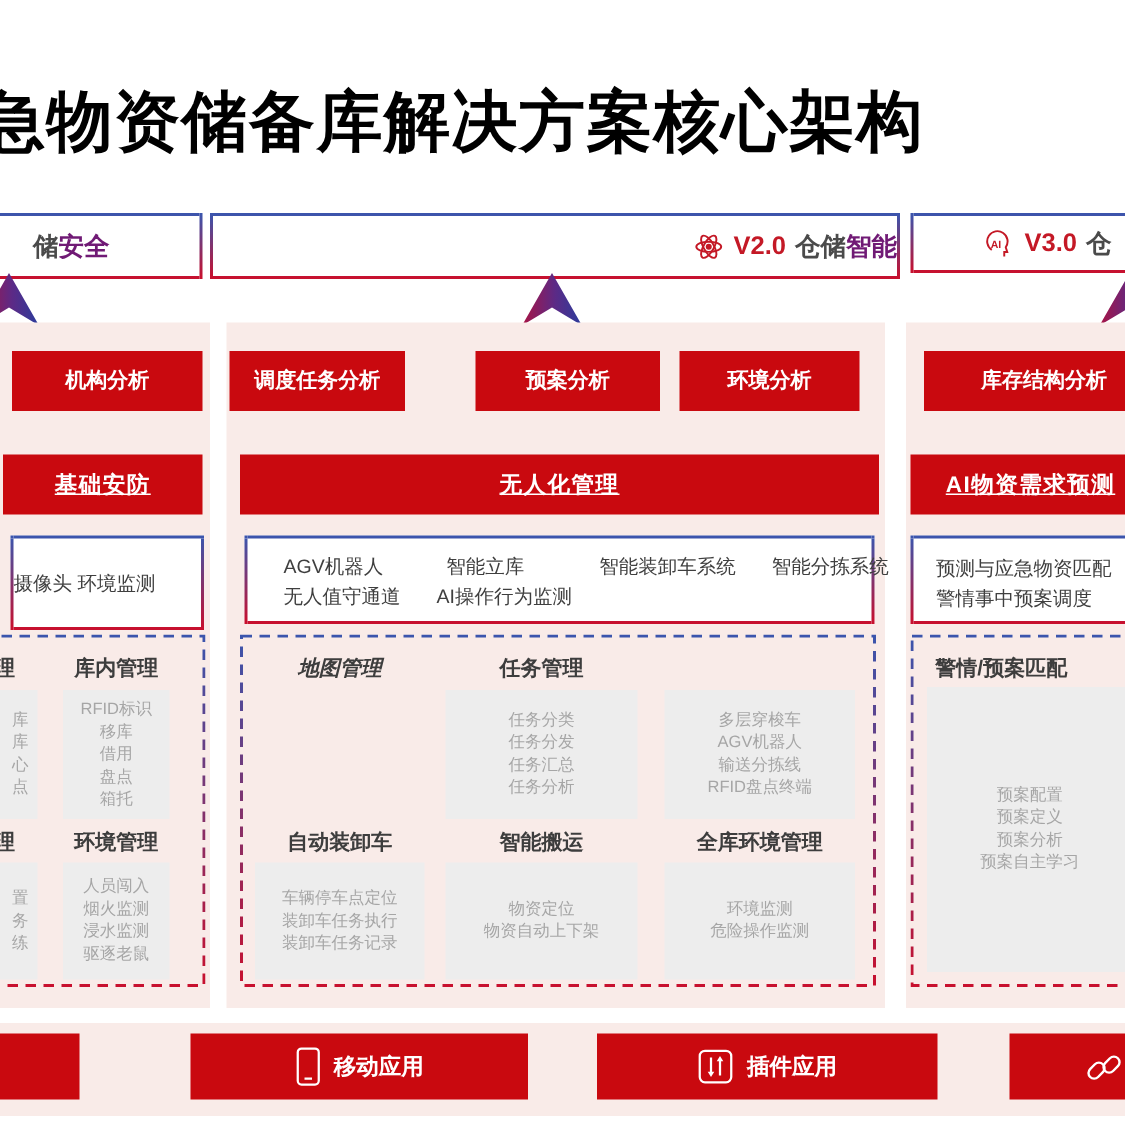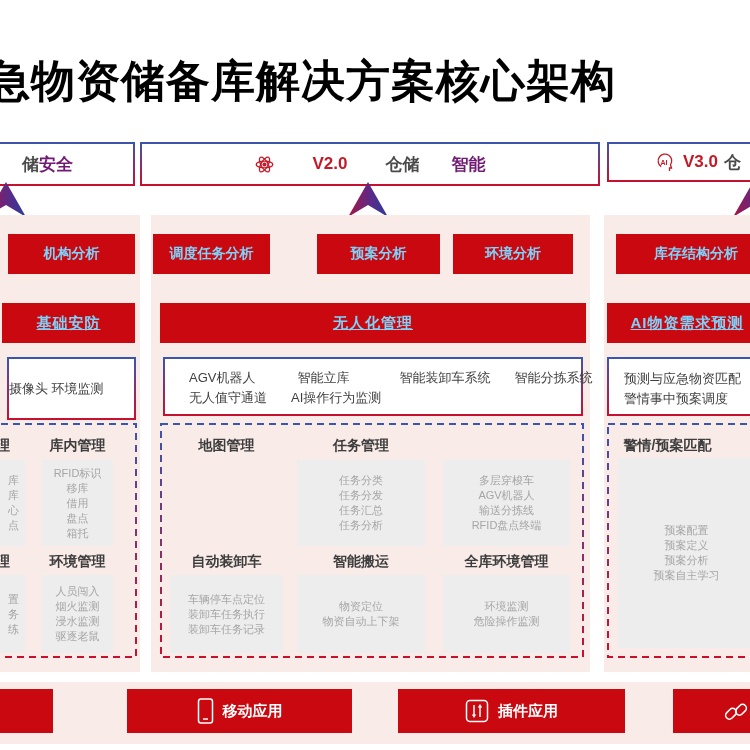--- a/index.html
+++ b/index.html
@@ -19,21 +19,21 @@
   .tab .redt{color:#701a75;}
   .tab .ticon{display:inline-flex;margin-right:7px;}
 
   
   .arrow{position:absolute;top:182px;width:44px;height:36px;}
 
   
   .panel{position:absolute;top:215px;height:457px;background:#f9ebe8;}
 
   
-  .redbox{position:absolute;background:#c9090f;color:#7dd3fc;display:flex;align-items:center;
+  .redbox{position:absolute;background:#c9090f;color:#ffffff;display:flex;align-items:center;
           justify-content:center;font-weight:700;white-space:nowrap;}
   .an{top:234px;height:40px;font-size:14px;}
   .hd{top:303px;height:40px;font-size:15px;letter-spacing:1px;text-decoration:underline;}
 
   
   .feat{position:absolute;top:357px;height:59px;background:#fff;border:2px solid;
         border-image:linear-gradient(to bottom,#3b55ad,#c8102e) 1;
         color:#3f3f3f;font-size:13px;line-height:20px;}
   .feat.center{display:flex;align-items:center;justify-content:flex-start;}
   .feat .ln{display:block;white-space:nowrap;}
@@ -74,21 +74,21 @@
     </defs>
   </svg>
 
   <div id="title">急物资储备库解决方案核心架构</div>
 
   <div class="tab" style="left:-40px;width:171px;justify-content:center;">
     <span class="gray">储</span>
       <span class="redt">安全</span>
   </div>
 
-  <div class="tab" style="left:140px;width:456px;justify-content:center;gap:32px;">
+  <div class="tab" style="left:140px;width:456px;justify-content:flex-end;">
     <span class="ticon">
       <svg width="19" height="19" viewBox="0 0 19 19" fill="none" stroke="#c41926" stroke-width="1.3">
         <circle cx="9.5" cy="9.5" r="2" fill="#c41926" stroke="none"></circle>
         <ellipse cx="9.5" cy="9.5" rx="8.3" ry="3.4"></ellipse>
         <ellipse cx="9.5" cy="9.5" rx="8.3" ry="3.4" transform="rotate(60 9.5 9.5)"></ellipse>
         <ellipse cx="9.5" cy="9.5" rx="8.3" ry="3.4" transform="rotate(-60 9.5 9.5)"></ellipse>
       </svg>
     </span>
     <span class="ver">V2.0</span>
     <span class="gray">仓储</span>
@@ -179,21 +179,21 @@
   </div>
 
   <div class="gtitle" style="left:42px;top:553px;width:71px;">环境管理</div>
   <div class="gbox" style="left:42px;top:575px;width:71px;height:78px;">
     <span>人员闯入</span>
     <span>烟火监测</span>
     <span>浸水监测</span>
     <span>驱逐老鼠</span>
   </div>
 
-  <div class="gtitle" style="left:170px;top:437px;width:113px;">地图管理</div>
+  <div class="gtitle" style="left:170px;top:437px;width:113px;font-style:italic;">地图管理</div>
 
   <div class="gtitle" style="left:297px;top:437px;width:128px;">任务管理</div>
   <div class="gbox" style="left:297px;top:460px;width:128px;height:86px;">
     <span>任务分类</span>
     <span>任务分发</span>
     <span>任务汇总</span>
     <span>任务分析</span>
   </div>
 
   <div class="gbox" style="left:443px;top:460px;width:127px;height:86px;">

